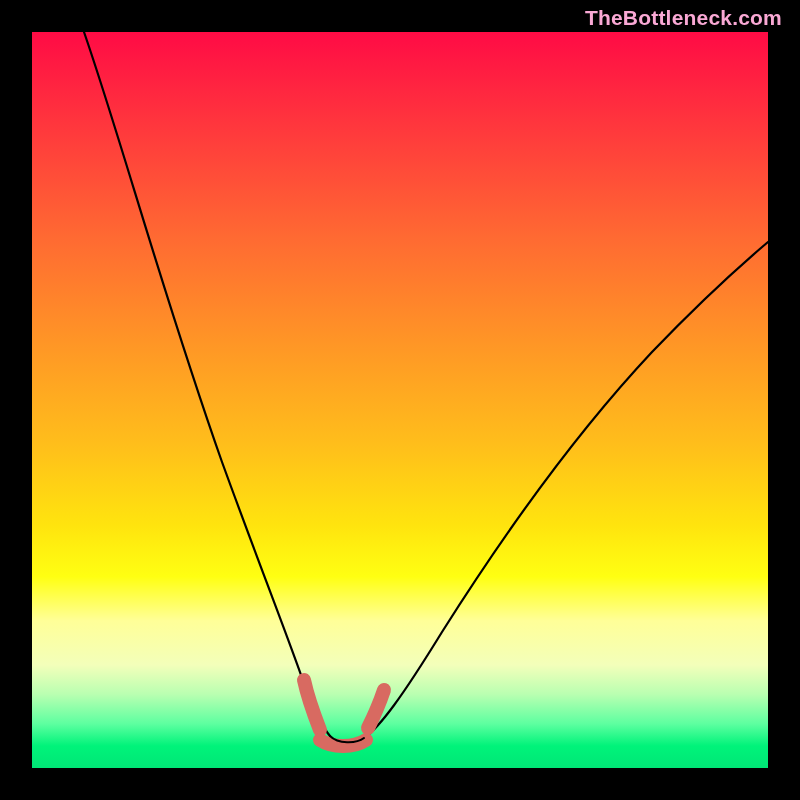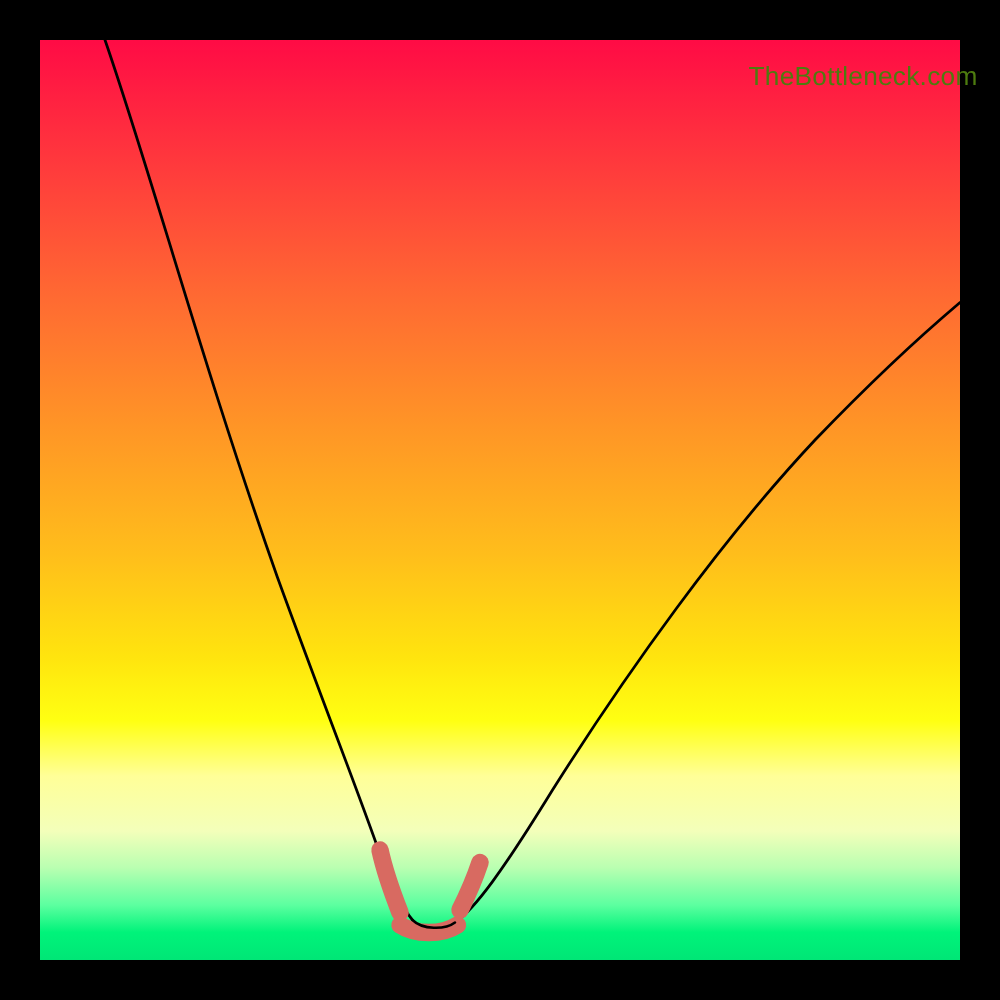--- a/index.html
+++ b/index.html
@@ -39,26 +39,25 @@
       #b9ffb1 90%,
       #5dffa0 94%,
       #00f37a 97%,
       #00e676 100%
     );
   }
   .watermark {
     position: absolute;
     top: 6px;
     right: 18px;
-    color: #4d7c0f;
+    color: #f9a8d4;
     font-size: 21px;
-    font-weight: 400;
+    font-weight: 700;
     letter-spacing: 0.2px;
     z-index: 5;
-    margin-top: 44px;
   }
   svg.curves {
     position: absolute;
     left: 0;
     top: 0;
     width: 736px;
     height: 736px;
     overflow: visible;
   }
 </style>

